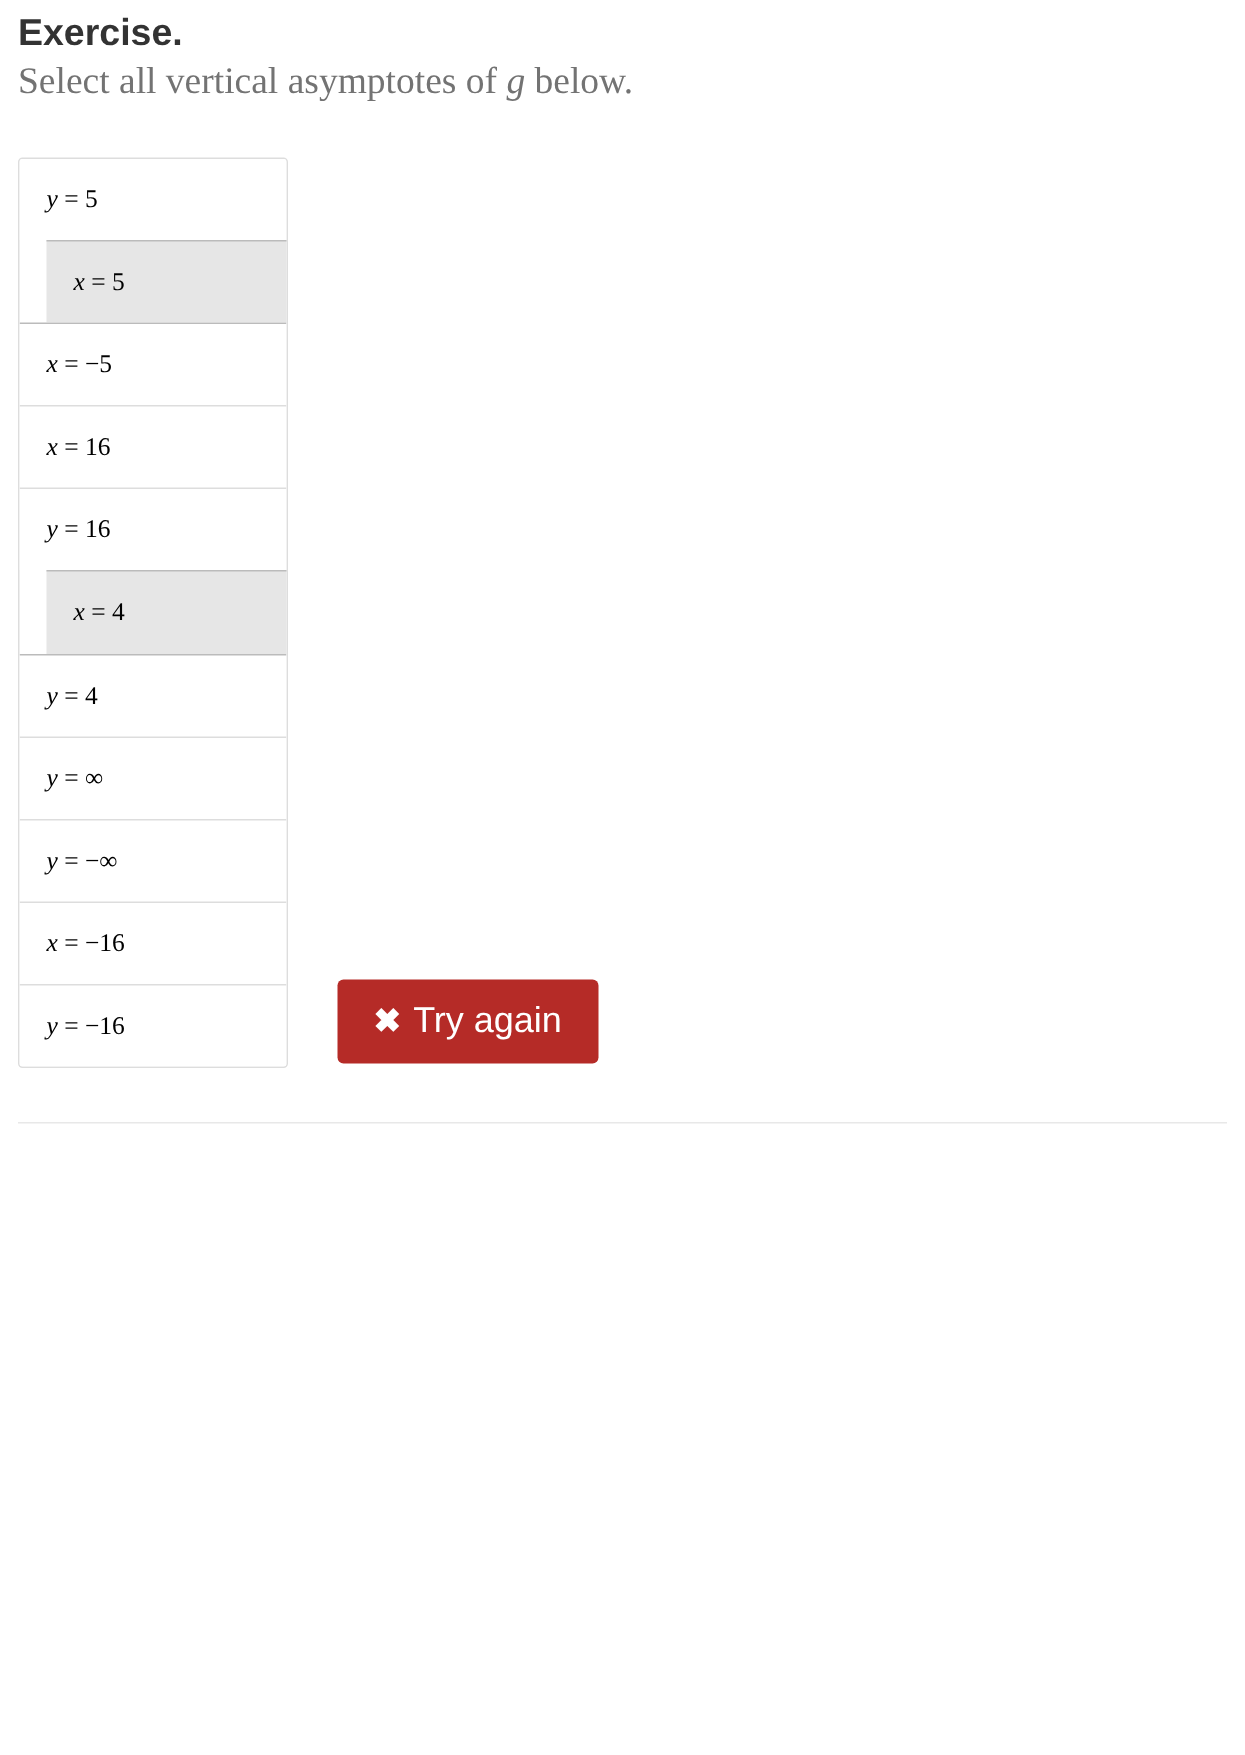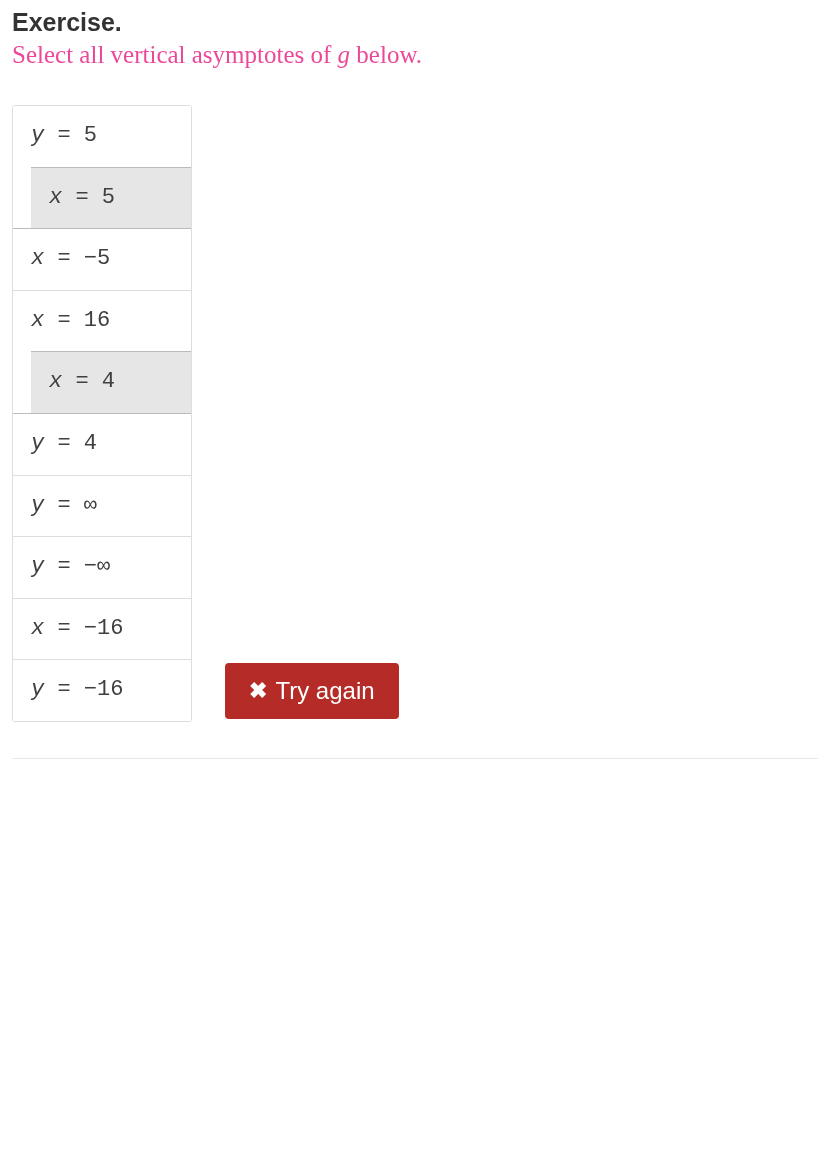--- a/index.html
+++ b/index.html
@@ -16,43 +16,43 @@
   .heading {
     font-family: "Helvetica Neue", Helvetica, Arial, sans-serif;
     font-weight: 700;
     font-size: 25px;
     color: #333333;
     margin: 0 0 4px 0;
   }
   .prompt {
     font-family: Georgia, "Times New Roman", Times, serif;
     font-size: 25px;
-    color: #ec4899;
+    color: #737373;
     margin: 0 0 36px 0;
   }
   .prompt .mathvar {
     font-style: italic;
   }
 
   .options {
     width: 178px;
     border: 1px solid #dddddd;
     border-radius: 3px;
     overflow: hidden;
   }
   .option {
     box-sizing: border-box;
     width: 100%;
     padding: 16px 18px;
     border-top: 1px solid #dddddd;
     background: #ffffff;
-    font-family: Liberation Mono, monospace;
-    font-size: 22px;
+    font-family: Liberation Serif, serif;
+    font-size: 17px;
     line-height: 1.3;
-    color: #404040;
+    color: #000000;
     cursor: pointer;
     user-select: none;
   }
   .option:first-child {
     border-top: none;
   }
   .option.selected {
     background: #e6e6e6;
     margin-left: 18px;
   }
@@ -106,20 +106,21 @@
   <div class="prompt">
     <span>Select all vertical asymptotes of </span><span class="mathvar">g</span><span> below.</span>
   </div>
 
   <div style="position: relative;">
     <div class="options" id="options-container">
         <div class="option"><span class="mathvar">y</span> = <span>5</span></div>
         <div class="option selected"><span class="mathvar">x</span> = <span>5</span></div>
         <div class="option"><span class="mathvar">x</span> = <span>−5</span></div>
         <div class="option"><span class="mathvar">x</span> = <span>16</span></div>
+        <div class="option"><span class="mathvar">y</span> = <span>16</span></div>
         <div class="option selected"><span class="mathvar">x</span> = <span>4</span></div>
         <div class="option"><span class="mathvar">y</span> = <span>4</span></div>
         <div class="option"><span class="mathvar">y</span> = <span>∞</span></div>
         <div class="option"><span class="mathvar">y</span> = <span>−∞</span></div>
         <div class="option"><span class="mathvar">x</span> = <span>−16</span></div>
         <div class="option"><span class="mathvar">y</span> = <span>−16</span></div>
       </div>
     <div class="action-row">
       <button class="try-again">
         <span class="x-icon">✖</span>

